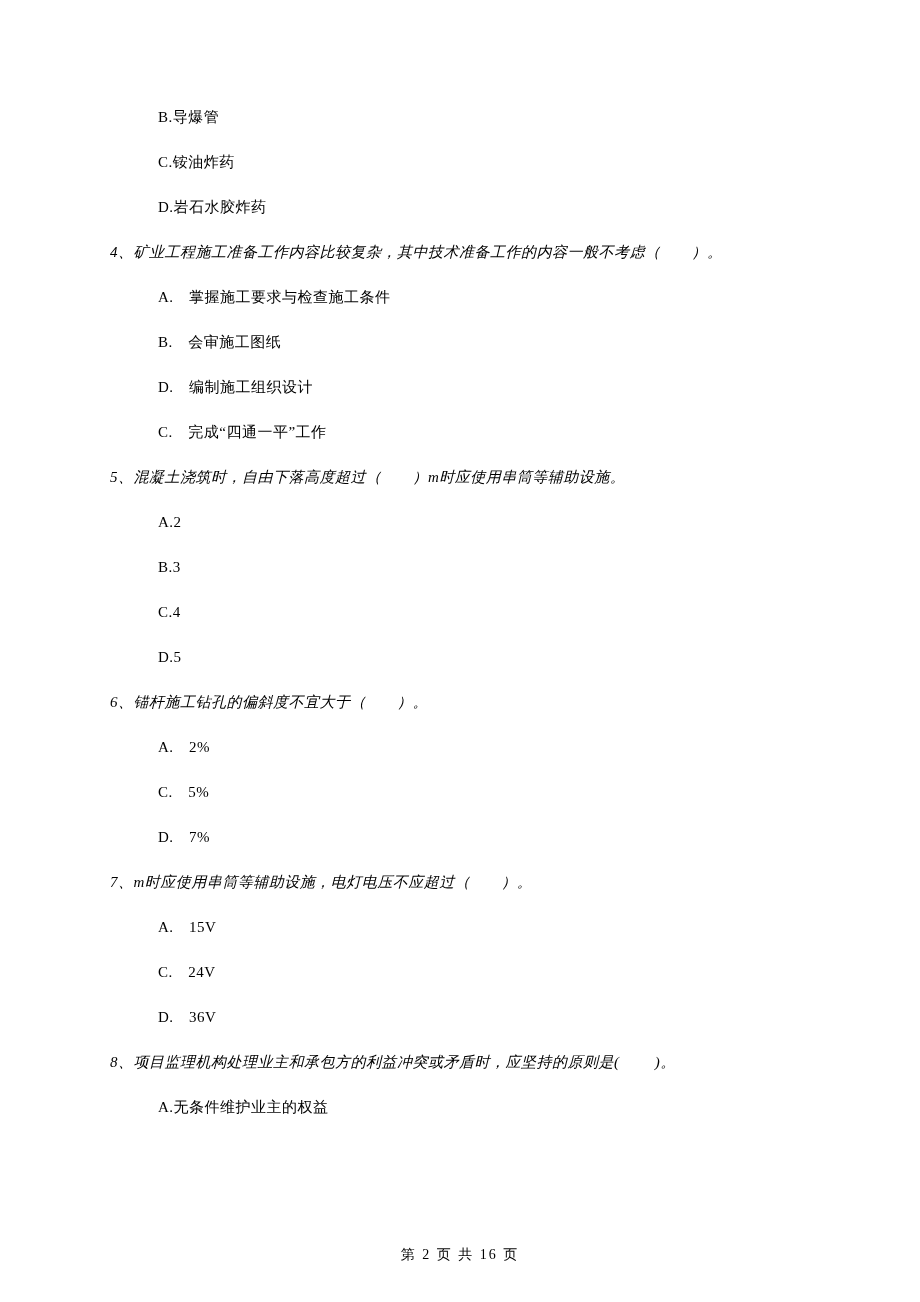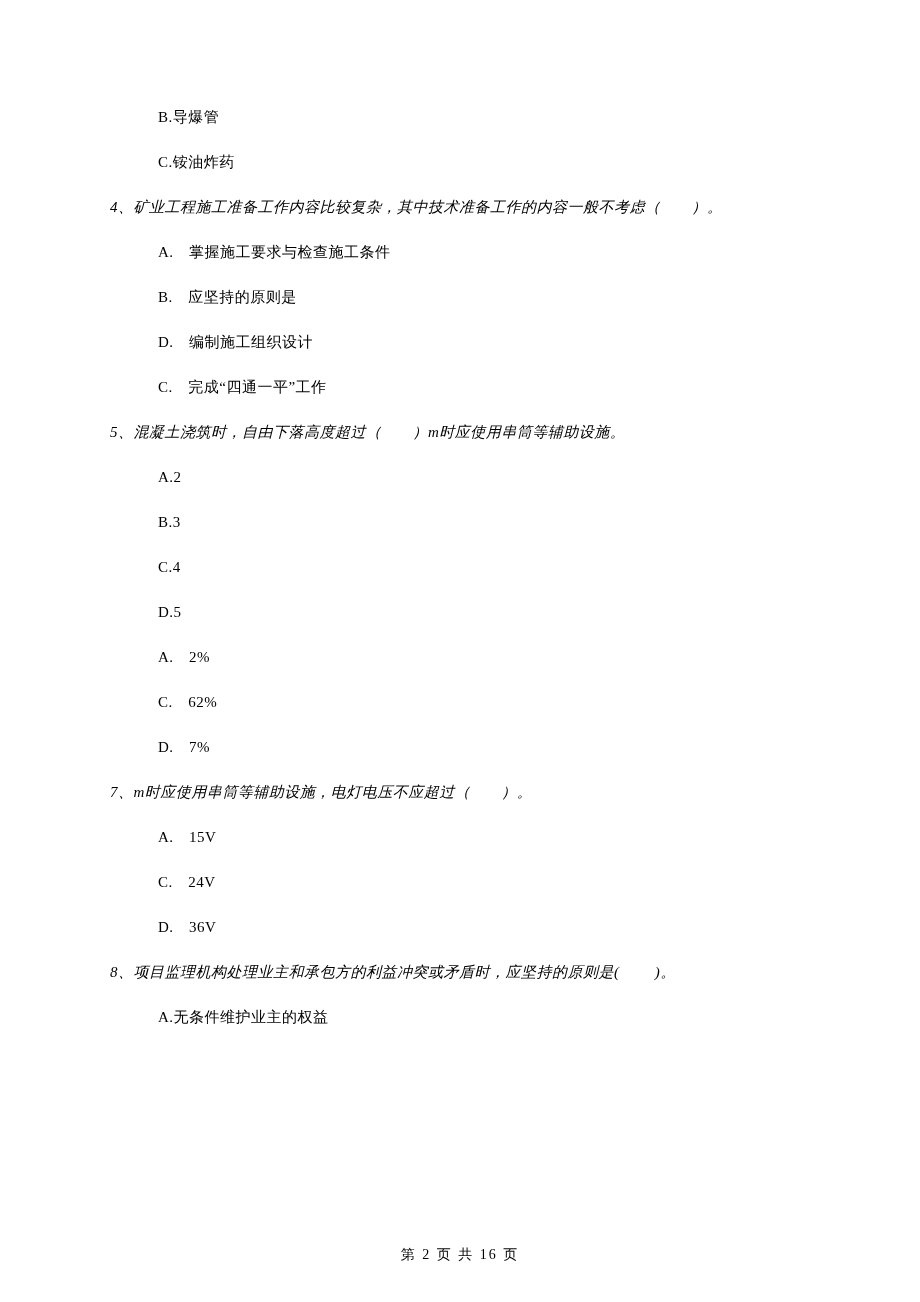--- a/index.html
+++ b/index.html
@@ -41,39 +41,43 @@
     letter-spacing: 2px;
   }
 </style>
 </head>
 <body>
 
 <div class="page">
 
   <div class="option">B.导爆管</div>
   <div class="option">C.铵油炸药</div>
+  <div class="option">D.岩石水胶炸药</div>
 
   <div class="question">
     <span>4、</span><span>矿业工程施工准备工作内容比较复杂，其中技术准备工作的内容一般不考虑（　　）。</span>
   </div>
   <div class="option">A.　掌握施工要求与检查施工条件</div>
-  <div class="option">B.　应坚持的原则是</div>
+  <div class="option">B.　会审施工图纸</div>
   <div class="option">D.　编制施工组织设计</div>
   <div class="option">C.　完成“四通一平”工作</div>
 
   <div class="question">
     <span>5、</span><span>混凝土浇筑时，自由下落高度超过（　　）m时应使用串筒等辅助设施。</span>
   </div>
   <div class="option">A.2</div>
   <div class="option">B.3</div>
   <div class="option">C.4</div>
   <div class="option">D.5</div>
 
+  <div class="question">
+    <span>6、</span><span>锚杆施工钻孔的偏斜度不宜大于（　　）。</span>
+  </div>
   <div class="option">A.　2%</div>
-  <div class="option">C.　62%</div>
+  <div class="option">C.　5%</div>
   <div class="option">D.　7%</div>
 
   <div class="question">
     <span>7、</span><span>m时应使用串筒等辅助设施，电灯电压不应超过（　　）。</span>
   </div>
   <div class="option">A.　15V</div>
   <div class="option">C.　24V</div>
   <div class="option">D.　36V</div>
 
   <div class="question">

